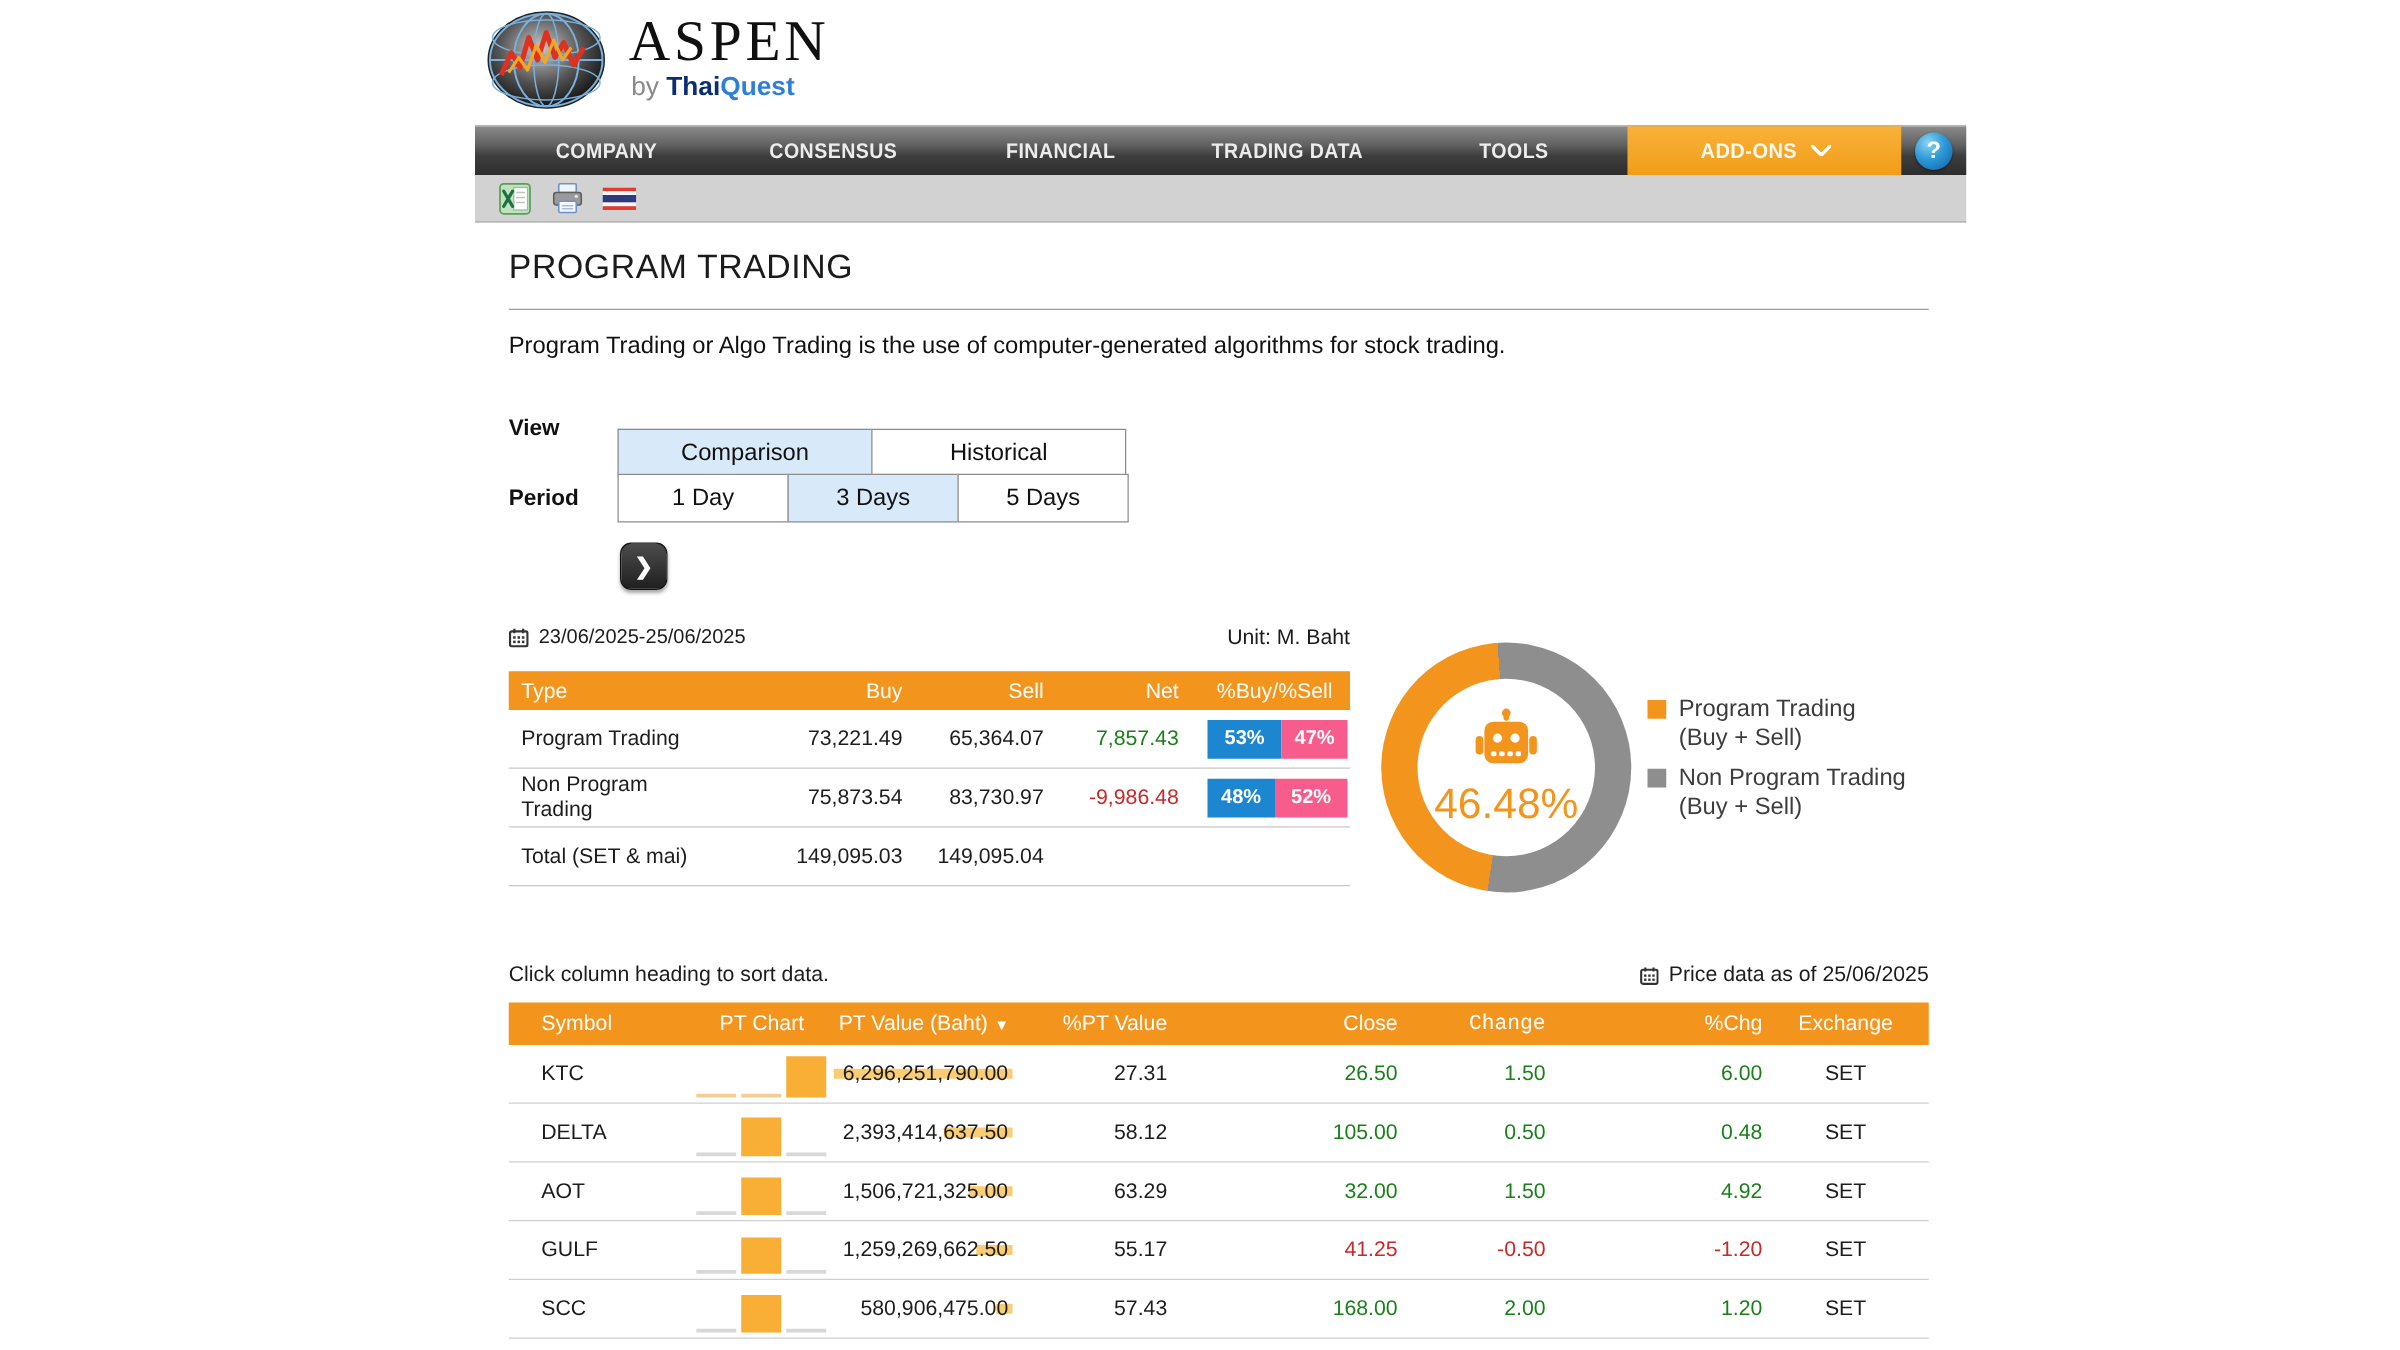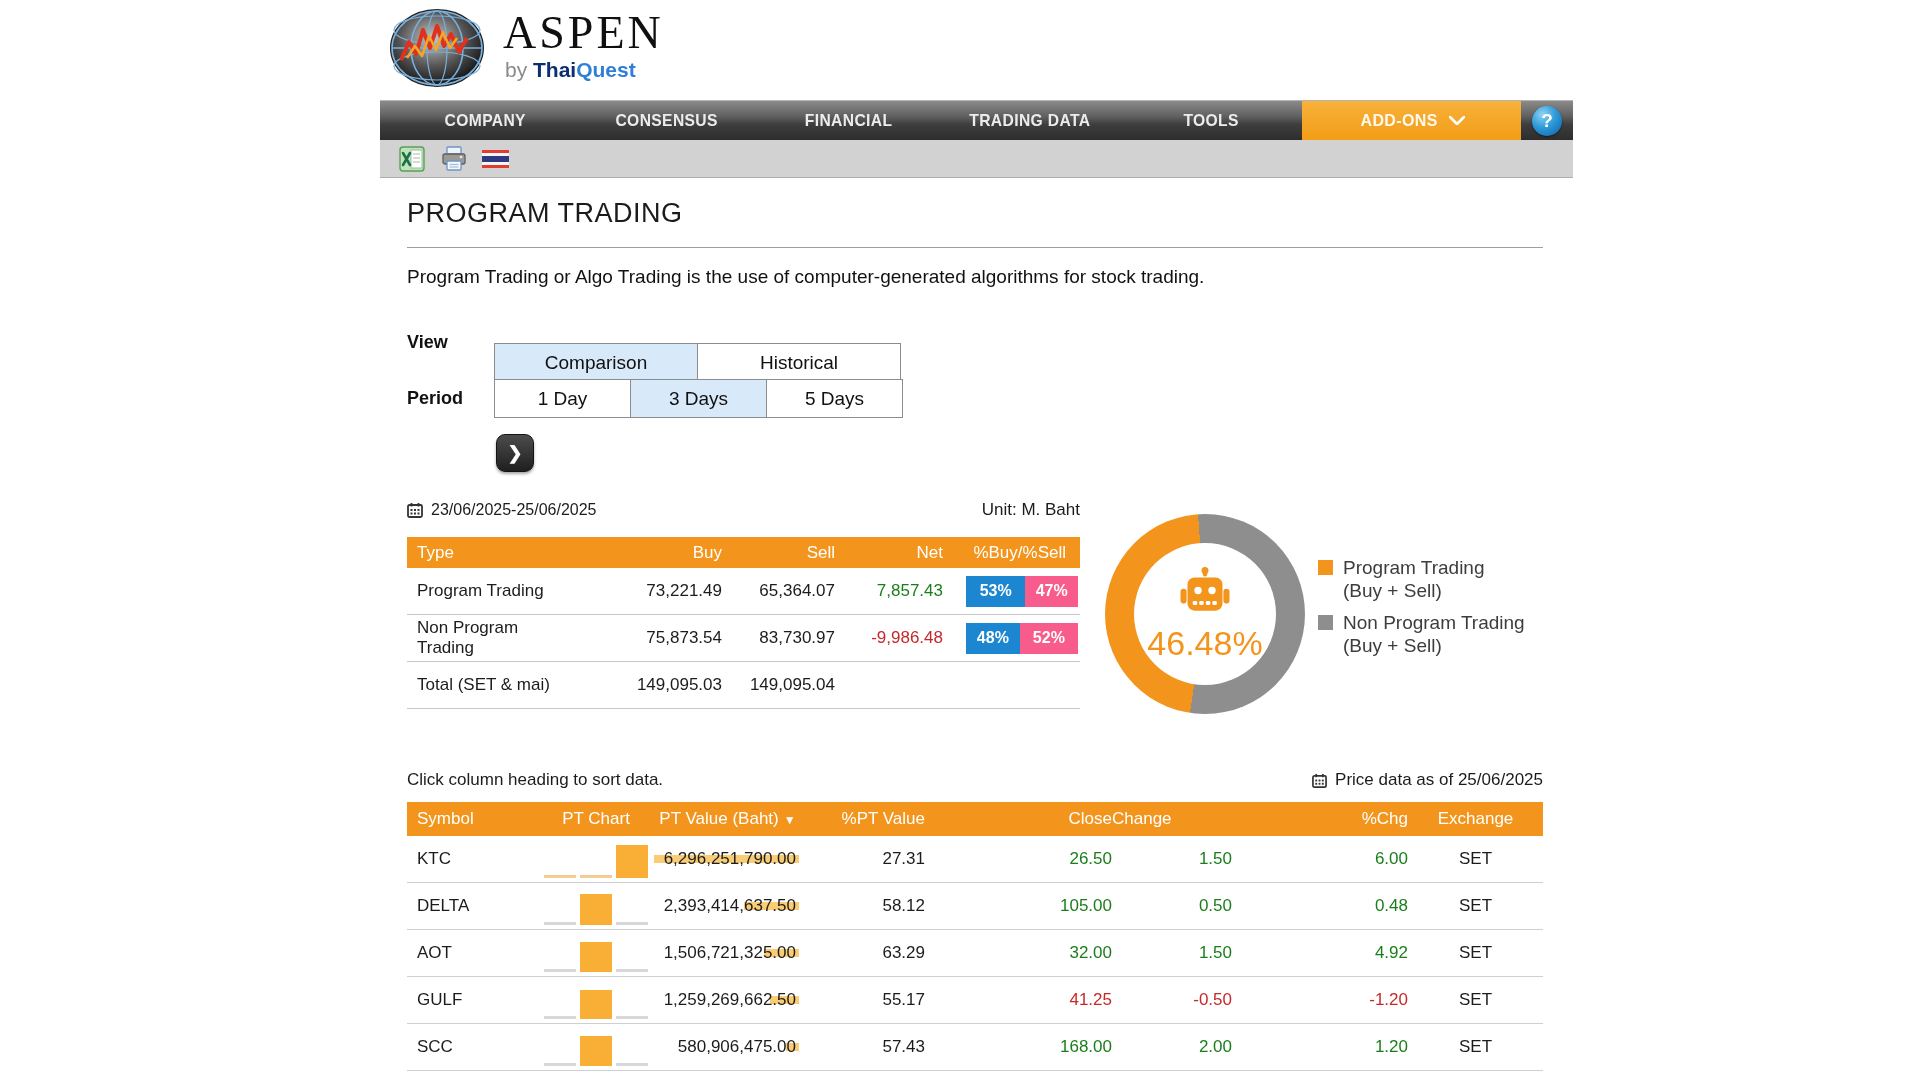--- a/index.html
+++ b/index.html
@@ -83,21 +83,21 @@
   .leg-sq { width:15px; height:15px; margin-top:4px; flex:0 0 15px; }
   .leg-txt { margin-left:10px; font-size:19px; color:#3d3d3d; line-height:23px; }
 
   
   .sort-row { position:absolute; left:407px; top:770px; width:1136px; display:flex; align-items:center; }
   .sort-hint { font-size:17px; }
   .price-note { margin-left:auto; display:flex; align-items:center; gap:8px; font-size:17px; }
   .mtable { position:absolute; left:407px; top:802px; width:1136px; }
   .m-head { display:flex; height:34px; background:#f3951d; color:#fff; font-size:17px; align-items:center; }
   .m-row { display:flex; height:47px; align-items:center; border-bottom:1px solid #cfcfcf; font-size:17px; }
-  .mc0 { width:130px; padding-left:10px; text-align:left; }
+  .mc0 { width:130px; padding-left:10px; text-align:left;margin-left:16px; }
   .mc1 { width:118px; }
   .mc2 { width:145px; position:relative; text-align:right; }
   .mc3 { width:125px; text-align:right; }
   .mc4 { width:187px; text-align:right; }
   .mc5 { width:120px; text-align:right; }
   .mc6 { width:176px; text-align:right; }
   .mc7 { width:135px; text-align:center; }
   .h-cell { cursor:pointer; }
   .sort-tri { font-size:12px; margin-left:5px; }
   .minichart { display:flex; align-items:flex-end; gap:4px; height:38px; padding-top:2px; width:104px; margin:0 auto; }
@@ -330,21 +330,21 @@
     </span>
   </div>
 
   <div class="mtable">
     <div class="m-head" id="mHead">
         <div class="mc0 h-cell" style="text-align: left;">Symbol</div>
         <div class="mc1 h-cell" style="text-align: center;">PT Chart</div>
         <div class="mc2 h-cell" style="text-align: center;">PT Value (Baht)<span class="sort-tri">▼</span></div>
         <div class="mc3 h-cell" style="text-align: right;">%PT Value</div>
         <div class="mc4 h-cell" style="text-align: right;">Close</div>
-        <div class="mc5 h-cell" style="text-align: left;">Change</div>
+        <div class="mc5 h-cell" style="text-align: right; font-family: Liberation Mono, monospace;">Change</div>
         <div class="mc6 h-cell" style="text-align: right;">%Chg</div>
         <div class="mc7 h-cell" style="text-align: center;">Exchange</div>
       </div>
     <div id="mBody">
         <div class="m-row">
           <div class="mc0">KTC</div>
           <div class="mc1">
             <div class="minichart">
               <div class="mbar" style="height: 3px; background: rgb(242, 206, 147);"></div>
               <div class="mbar" style="height: 3px; background: rgb(242, 206, 147);"></div>

